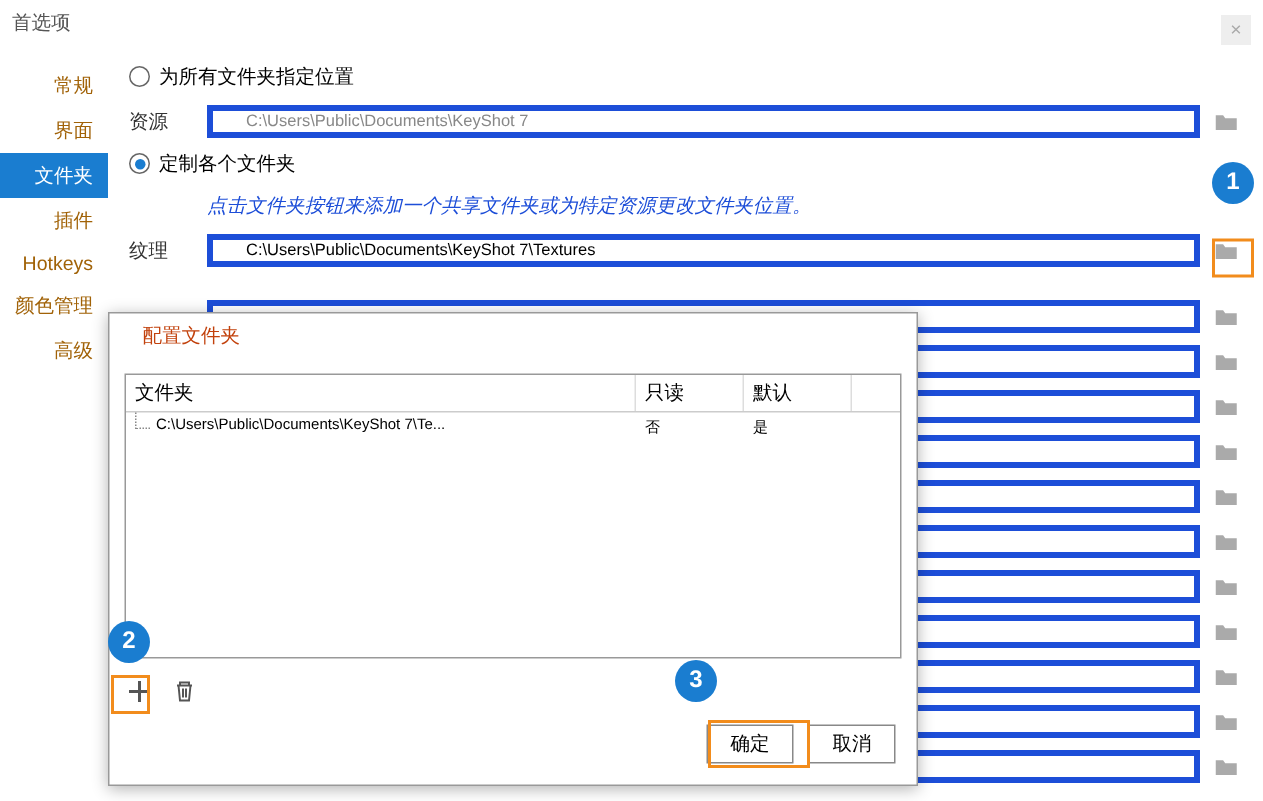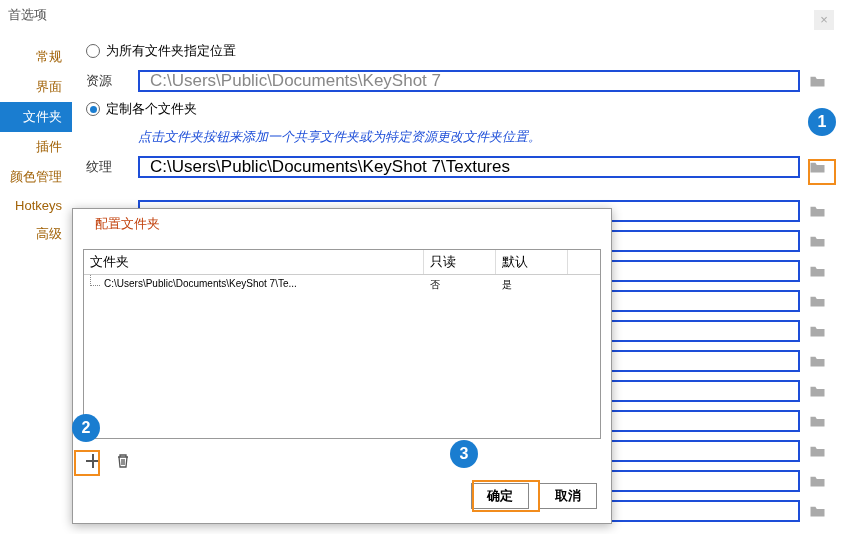--- a/index.html
+++ b/index.html
@@ -12,21 +12,21 @@
   .sidebar { width:72px; background:#fff; border-right:0; padding-top:12px; }
   .sidebar-item { text-align:right; padding:6px 10px; color:#a16207; cursor:pointer; }
   .sidebar-item.active { background:#1a7dd0; color:#fff; }
 
   .content { flex:1; padding:12px 14px 0 14px; position:relative; }
   .radio-row { display:flex; align-items:center; margin-bottom:10px; }
   .radio { width:14px; height:14px; border:1px solid #666; border-radius:50%; margin-right:6px; display:inline-flex; align-items:center; justify-content:center; background:#fff; }
   .radio.checked::after { content:""; width:7px; height:7px; background:#1a7dd0; border-radius:50%; display:block; }
   .line { display:flex; align-items:center; margin-bottom:8px; }
   .label { width:52px; color:#333; }
-  .path-input { flex:1; height:22px; border:2px solid #1d4ed8; padding:0 10px; color:#888; font-size:17px; background:#fff; }
+  .path-input { flex:1; height:22px; border:4px solid #1d4ed8; padding:0 22px; color:#888; font-size:11px; background:#fff; }
   .path-input.enabled { color:#000; }
   .folder-icon { width:22px; height:22px; margin-left:6px; color:#aaa; display:flex; align-items:center; justify-content:center; cursor:pointer; }
   .folder-icon svg { width:17px; height:14px; }
   .hint { font-style:italic; color:#1d4ed8; margin:4px 0 10px 52px; }
 
   
   .extra-rows { position:absolute; left:14px; right:14px; top:170px; }
   .extra-rows .line { margin-bottom:8px; }
   .extra-rows .label { visibility:hidden; }
 
@@ -44,39 +44,39 @@
   .col-ro { width:72px; }
   .col-def { width:72px; border-right:0; }
   .grid-row { display:flex; }
   .grid-row .cell { padding:3px 6px; font-size:10px; }
   .grid-row .cell.col-folder { padding-left:20px; position:relative; }
   .tree-connector { position:absolute; left:6px; top:0; width:10px; height:11px; border-left:1px dotted #888; border-bottom:1px dotted #888; }
 
   .dialog-tools { position:absolute; left:10px; bottom:52px; display:flex; gap:10px; align-items:center; }
   .tool-btn { width:20px; height:20px; display:flex; align-items:center; justify-content:center; color:#555; cursor:pointer; font-size:18px; }
 
-  .dialog-buttons { position:absolute; right:14px; bottom:14px; display:flex; gap:10px;font-weight:bold; }
+  .dialog-buttons { position:absolute; right:14px; bottom:14px; display:flex; gap:10px; }
   .dlg-btn { min-width:58px; height:26px; border:1px solid #888; background:#fff; text-align:center; line-height:24px; cursor:pointer; font-size:13px; }
 </style>
 </head>
 <body>
 
 <div class="titlebar">
   <span>首选项</span>
   <span class="closebox">×</span>
 </div>
 
 <div class="main">
   <div class="sidebar">
     <div class="sidebar-item">常规</div>
     <div class="sidebar-item">界面</div>
     <div class="sidebar-item active">文件夹</div>
     <div class="sidebar-item">插件</div>
+    <div class="sidebar-item">Hotkeys</div>
     <div class="sidebar-item">颜色管理</div>
-    <div class="sidebar-item">Hotkeys</div>
     <div class="sidebar-item">高级</div>
   </div>
 
   <div class="content">
     <div class="radio-row">
       <span class="radio"></span>
       <span>为所有文件夹指定位置</span>
     </div>
 
     <div class="line">

